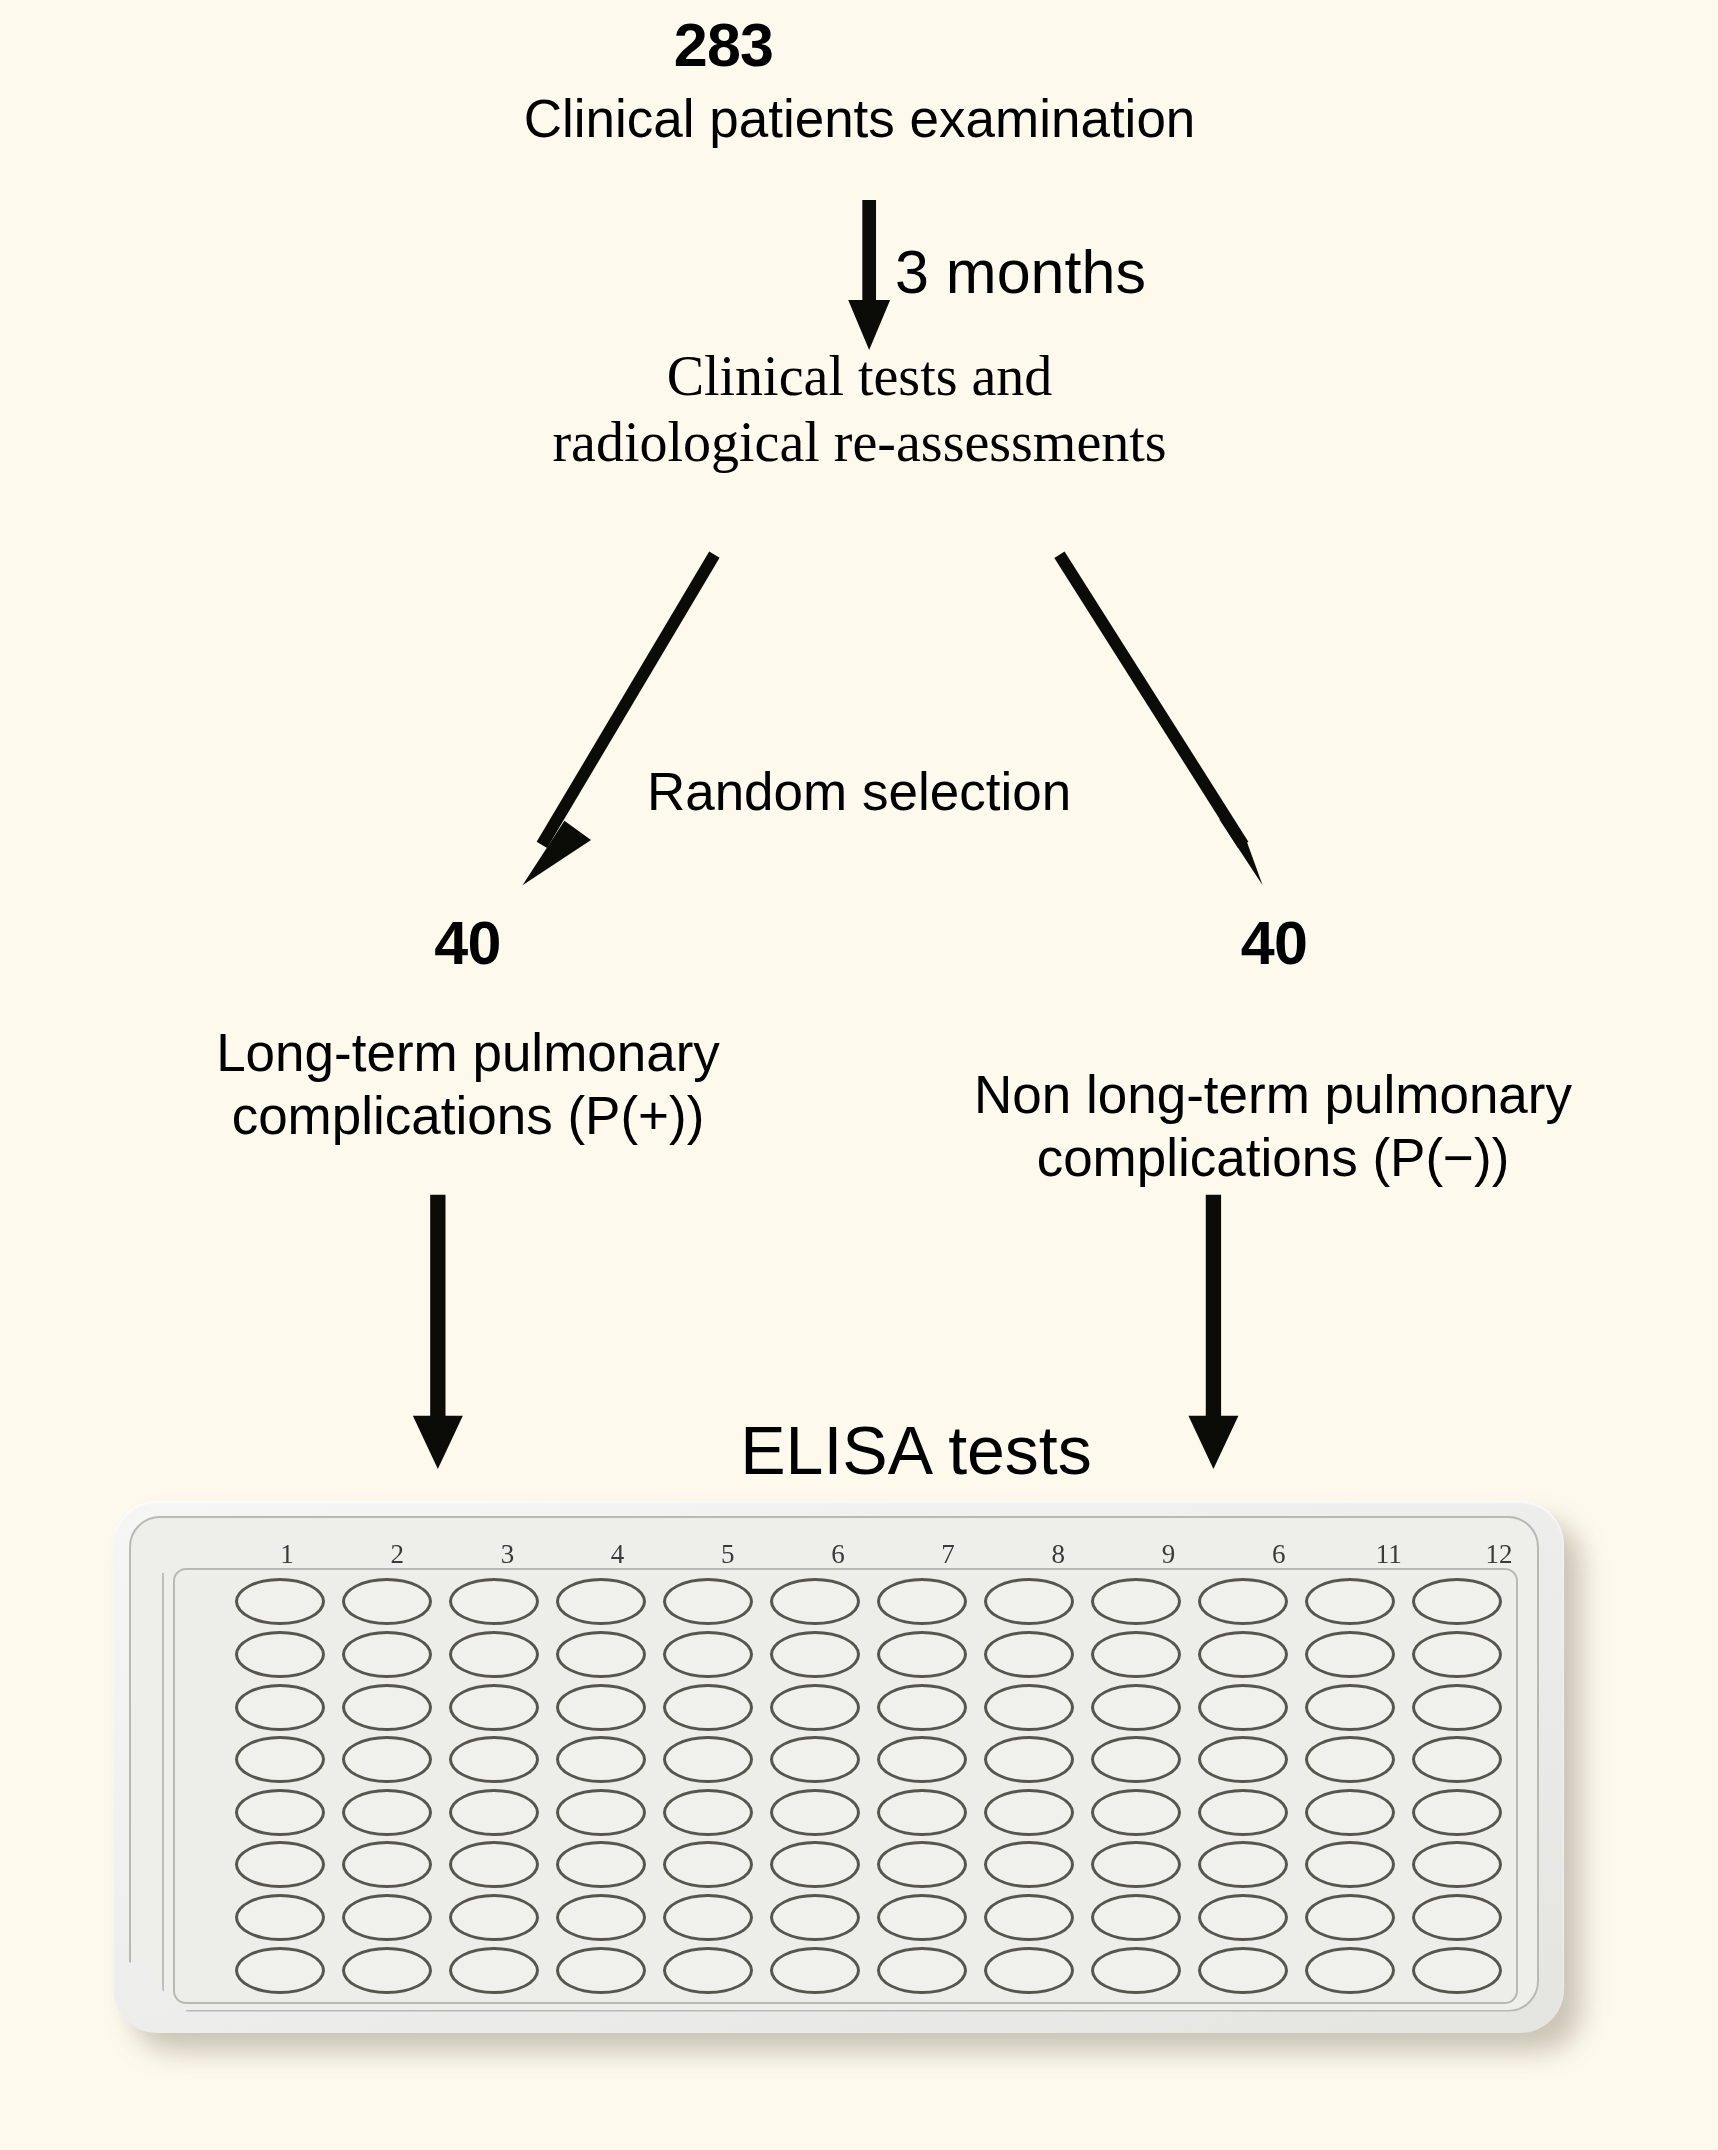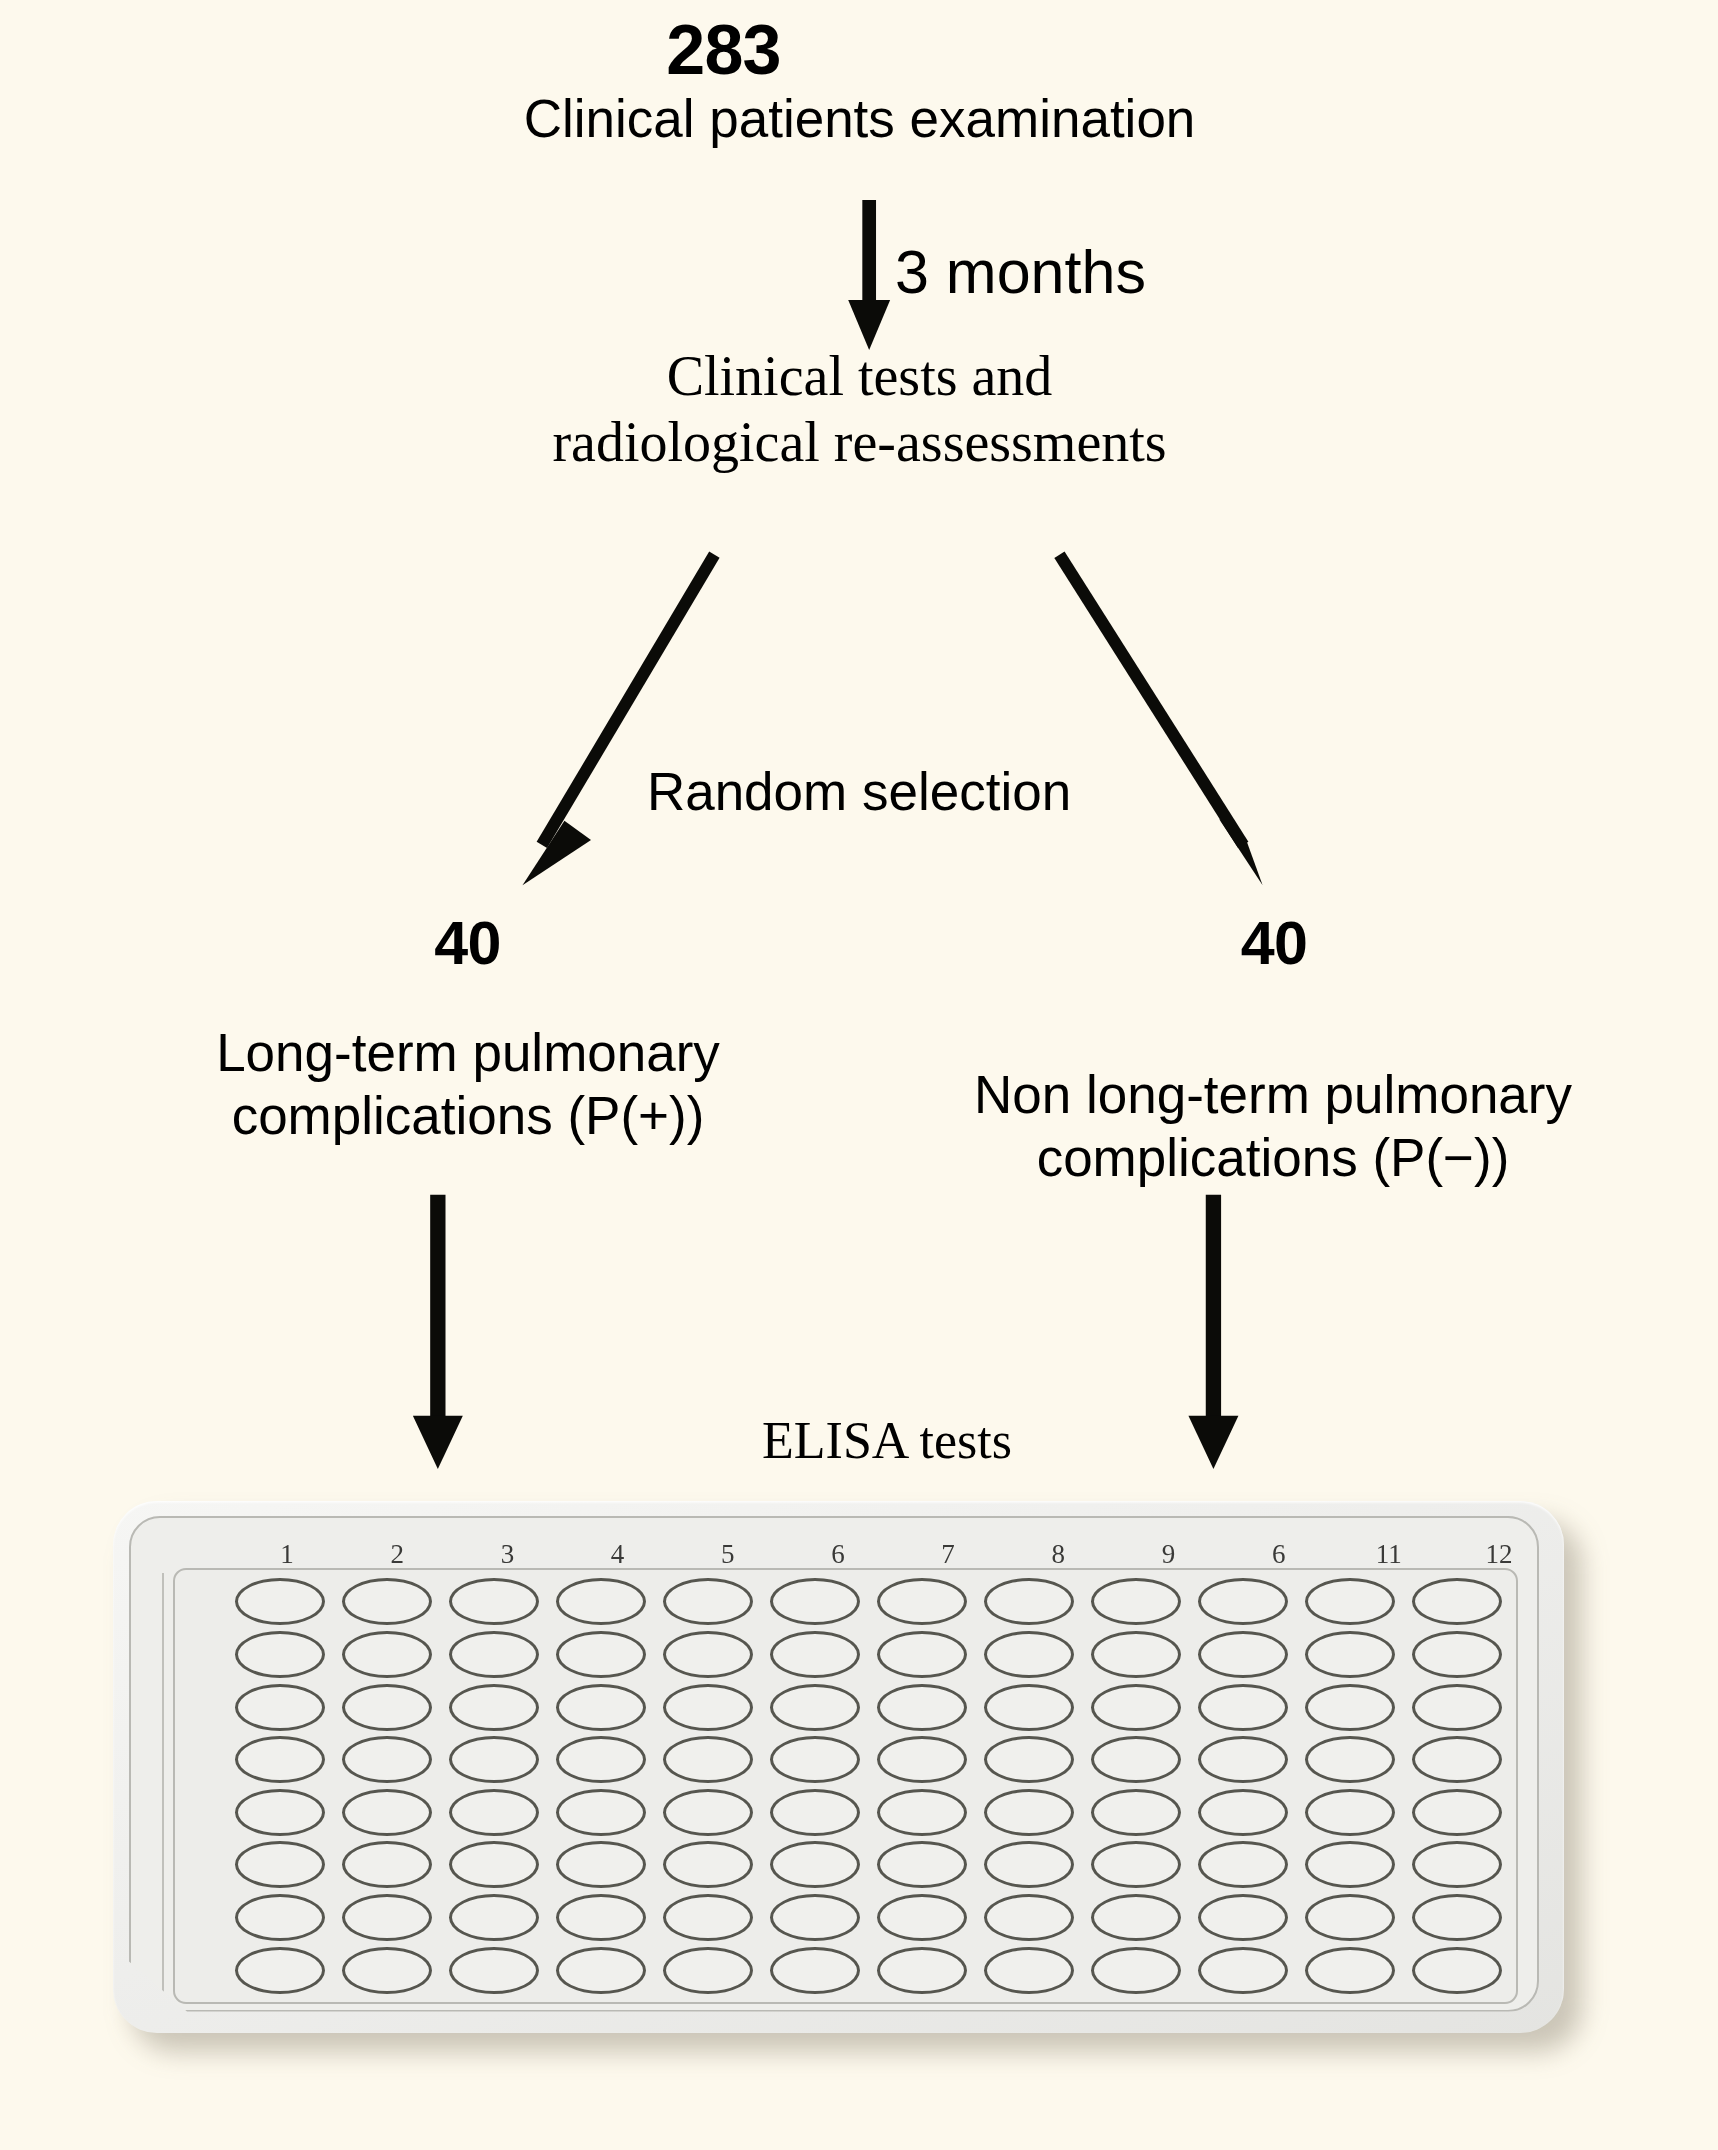--- a/index.html
+++ b/index.html
@@ -20,21 +20,21 @@
   .txt {
     position: absolute;
     color: #000000;
     text-align: center;
     line-height: 1.12;
     white-space: pre-line;
   }
   
   #count-total {
     left: 0; top: 11.3px; width: 1447px;
-    font-size: 70px;
+    font-size: 61px;
     font-weight: bold;
     font-family: "Liberation Sans", sans-serif;
     letter-spacing: -0.8px;
   }
   #enrolled-label {
     left: 0; top: 89px; width: 1719px;
     font-size: 53px;
     font-family: "Liberation Sans", sans-serif;
   }
   #months-label {
@@ -64,23 +64,23 @@
     font-size: 53px;
     font-family: "Liberation Sans", sans-serif;
     line-height: 1.18;
   }
   #count-left  { left: 113px;  top: 909px; width: 709px; }
   #label-left  { left: 97px;  top: 1022px; width: 742px; }
   #count-right { left: 887px; top: 909px; width: 774px; }
   #label-right { left: 854px; top: 1064px; width: 838px; }
 
   #elisa-label {
-    left: 629px; top: 1412px; width: 516px;
-    font-size: 52px;
-    font-family: Liberation Serif, serif;
+    left: 658px; top: 1412px; width: 516px;
+    font-size: 68px;
+    font-family: Liberation Sans, sans-serif;
   }
   
   .arrow-svg {
     position: absolute;
     left: 0; top: 0;
     width: 1719px; height: 2151px;
     pointer-events: none;
   }
   
   #plate-wrap {

